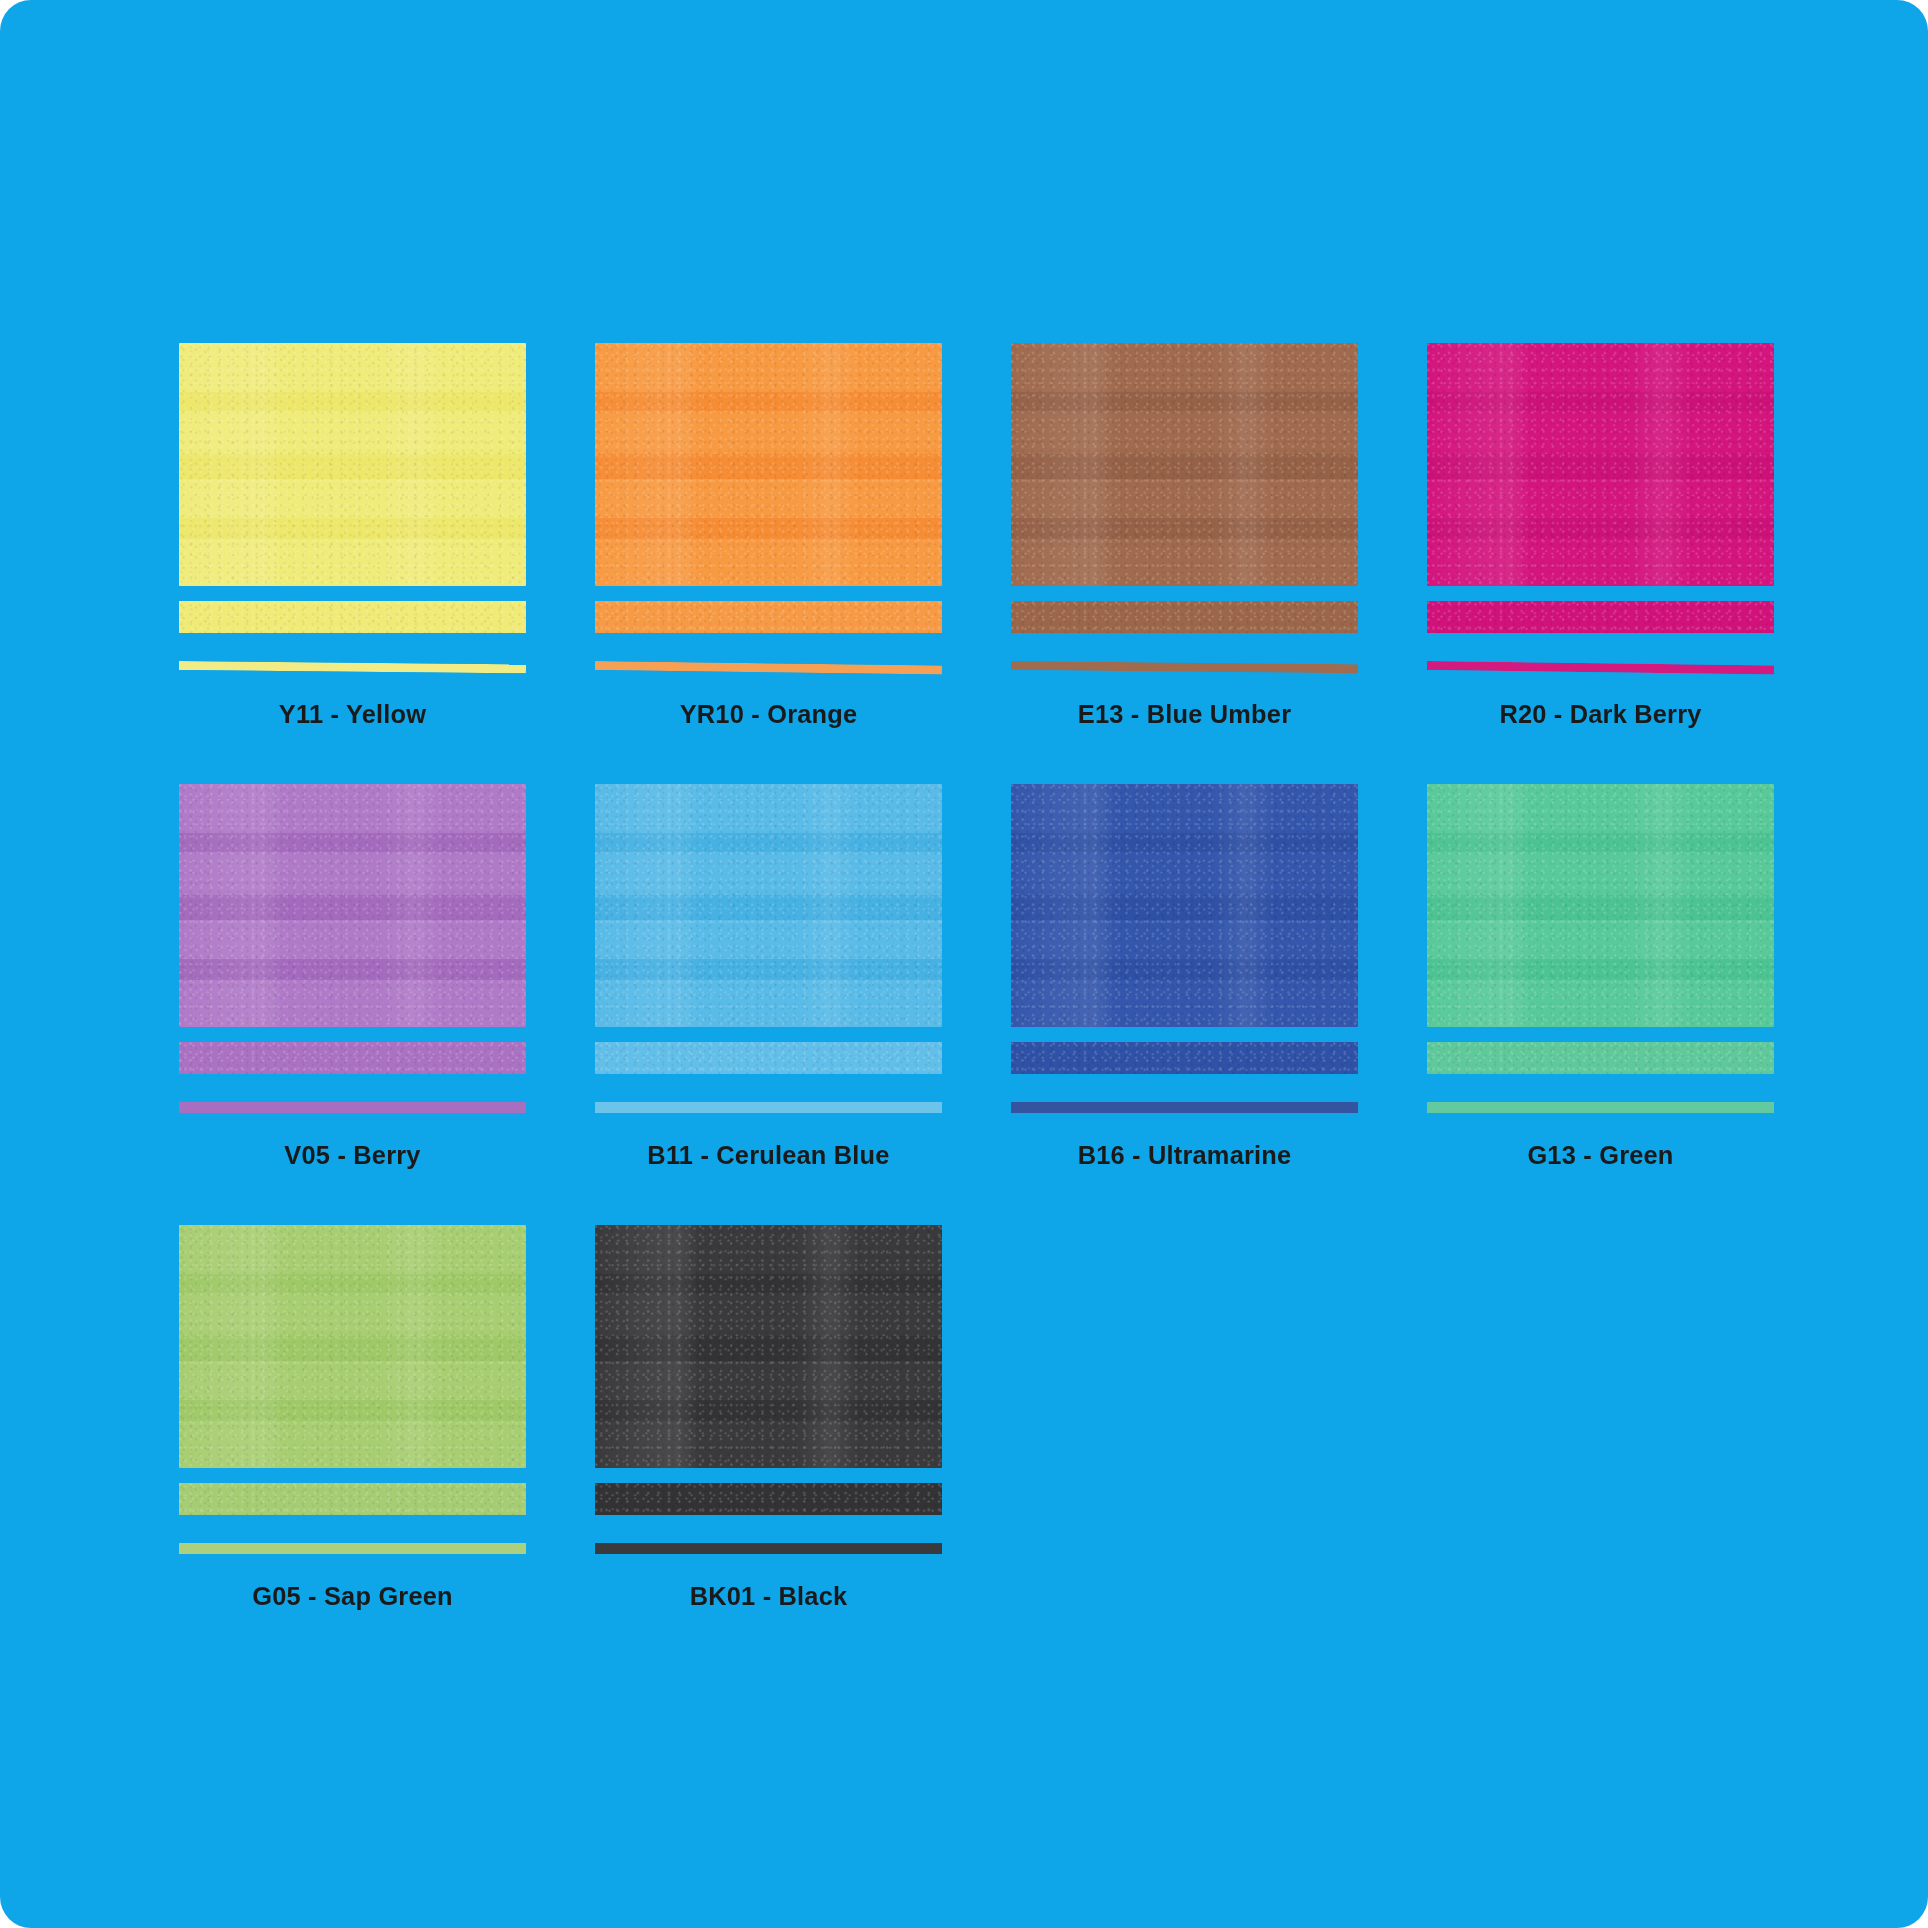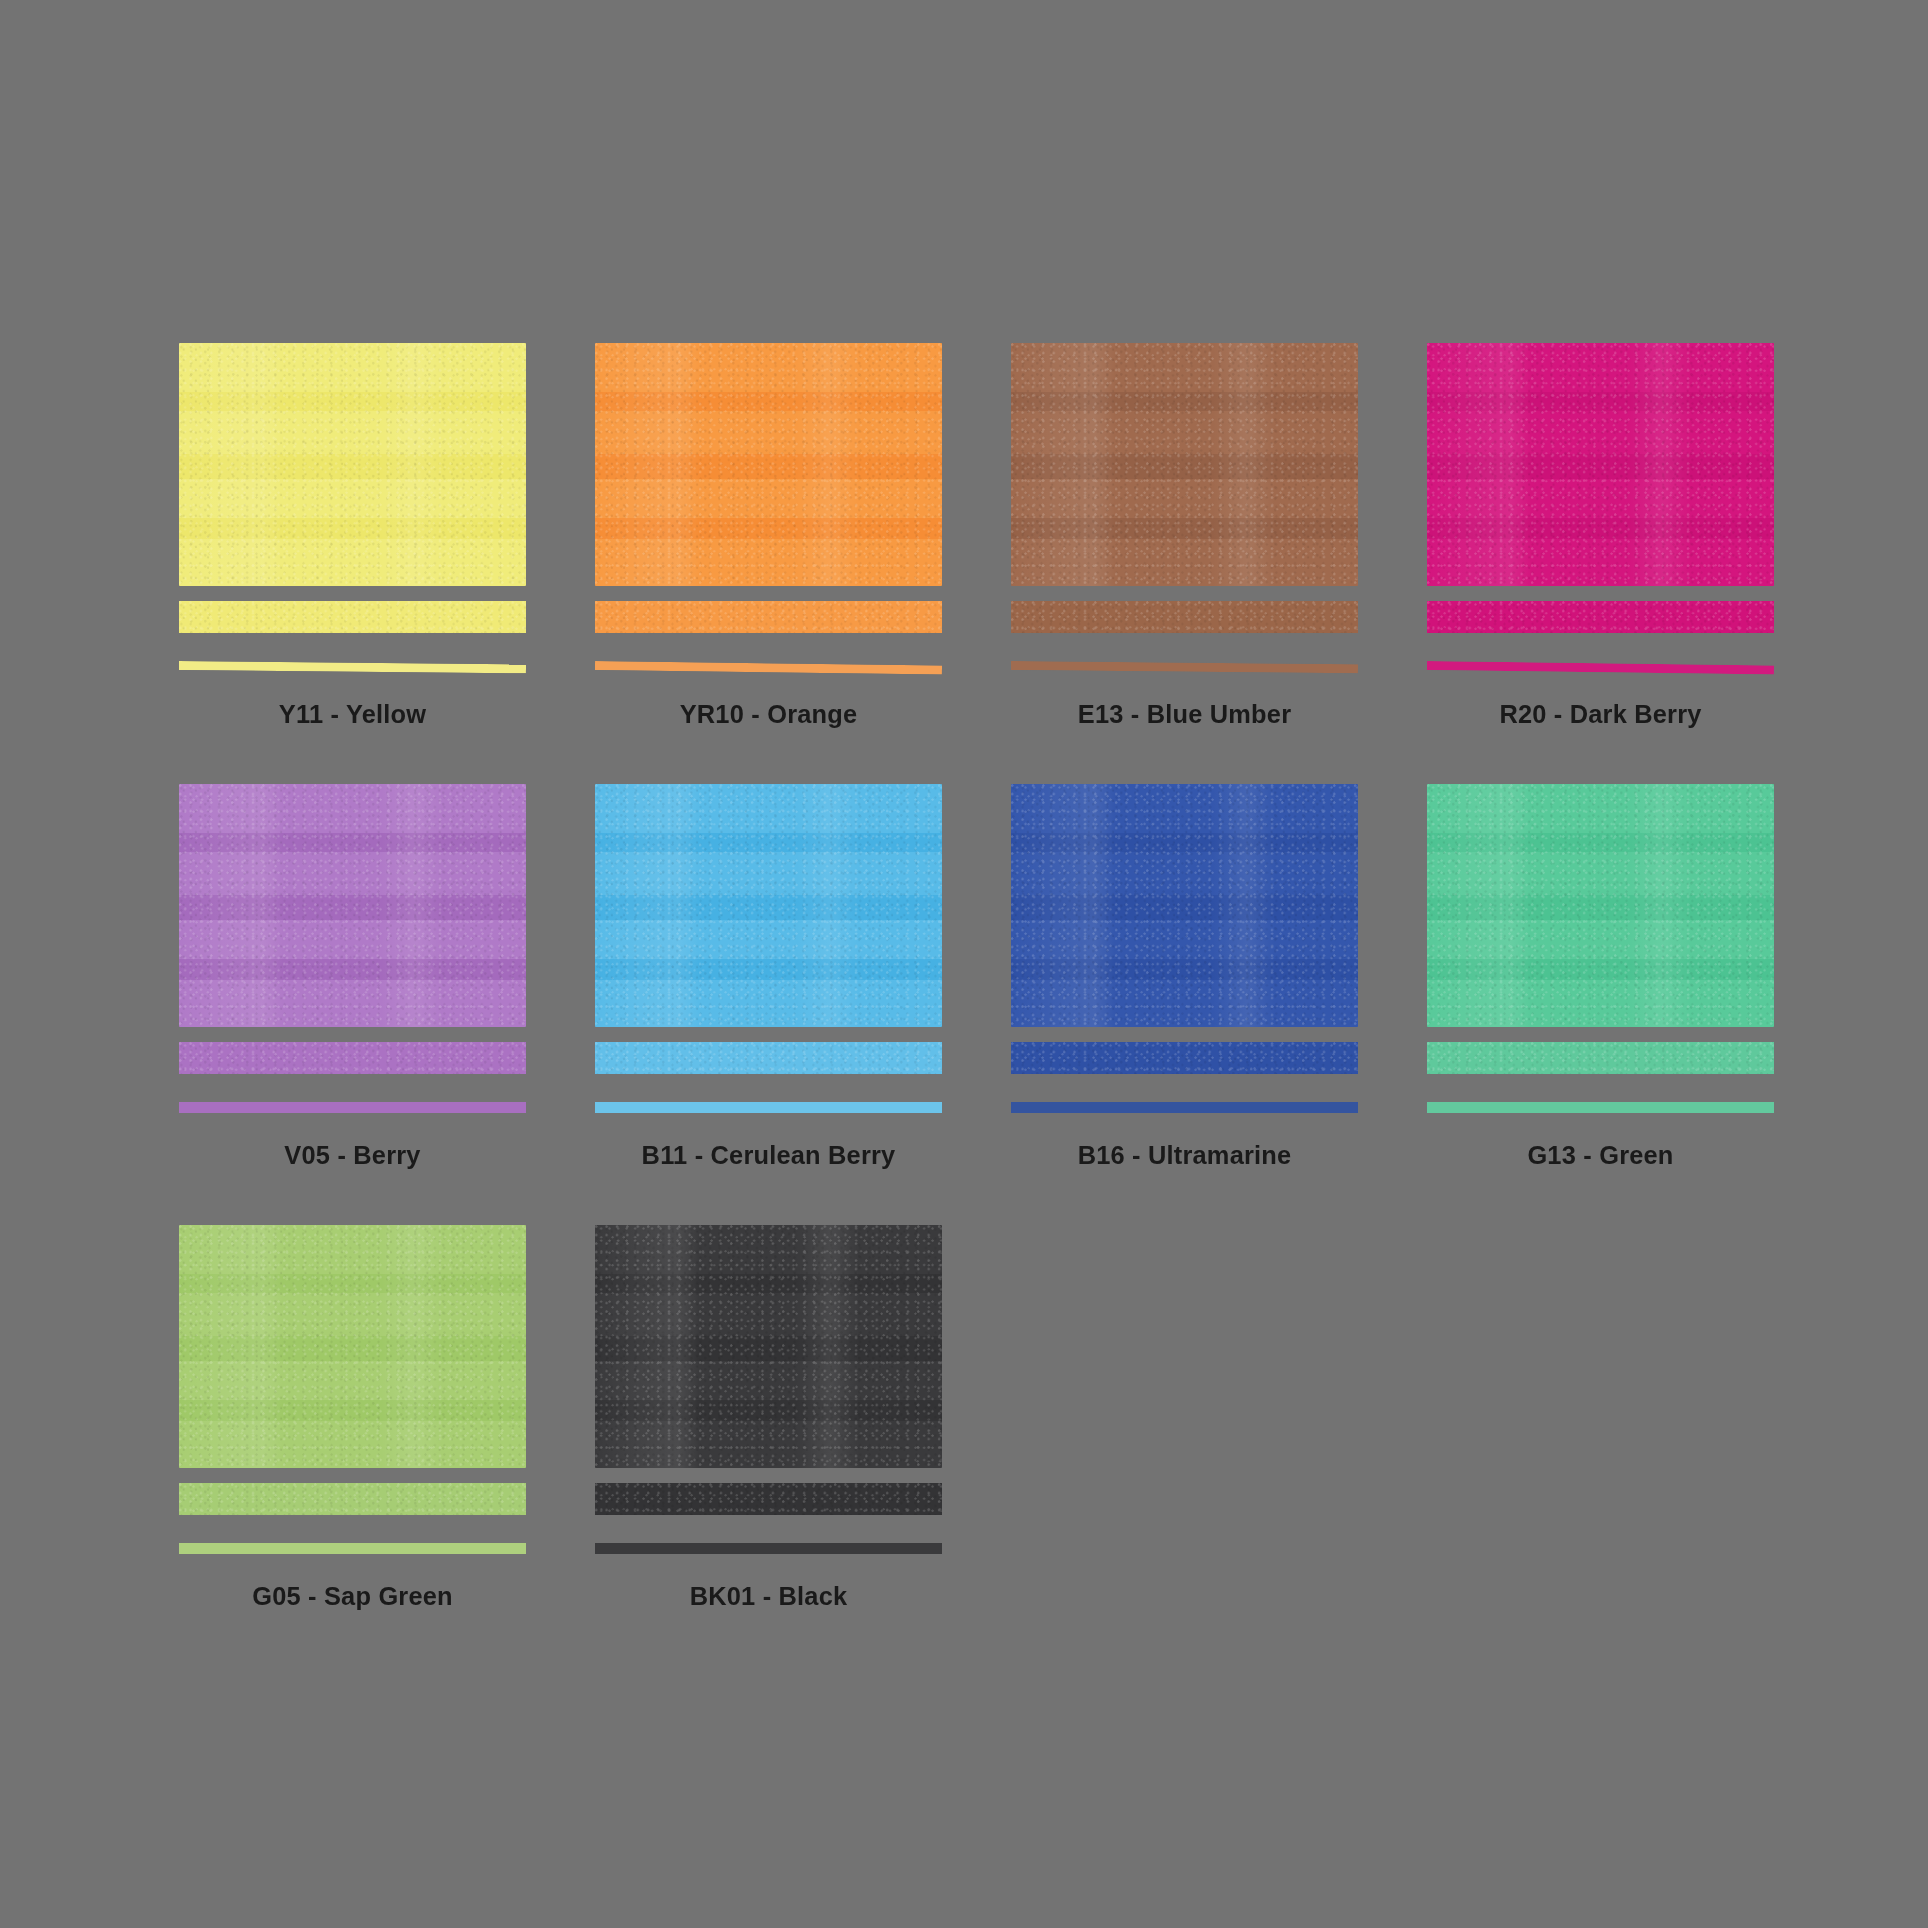--- a/index.html
+++ b/index.html
@@ -12,21 +12,22 @@
     height: 1928px;
     font-family: "Liberation Sans", sans-serif;
     -webkit-font-smoothing: antialiased;
     overflow: hidden;
   }
 
   #sheet {
     position: relative;
     width: 1928px;
     height: 1928px;
-    background: #737373;
+    background: #0ea5e9;
+    border-radius: 31px;
   }
 
   
   #swatch-grid {
     position: absolute;
     left: 179px;
     top: 343px;
     width: 1591px;
     display: grid;
     grid-template-columns: repeat(4, 347px);
@@ -272,21 +273,21 @@
           <div class="stripe">
             <div class="base" style="background: rgb(98, 191, 233);"></div>
             <div class="grain"></div>
           </div>
         </div>
         <div class="line-wrap">
           <div class="line">
             <div class="base" style="background: rgb(108, 196, 234);"></div>
           </div>
         </div>
-        <div class="caption">B11 - Cerulean Berry</div>
+        <div class="caption">B11 - Cerulean Blue</div>
       </div>
       <div class="swatch-cell">
         <div class="block">
           <div class="base" style="background: rgb(52, 87, 173);"></div>
           <div class="band b1" style="background: rgb(42, 74, 158);"></div>
           <div class="band b2" style="background: rgb(42, 74, 158);"></div>
           <div class="band b3" style="background: rgb(42, 74, 158);"></div>
           <div class="seams"></div>
           <div class="grain"></div>
         </div>

